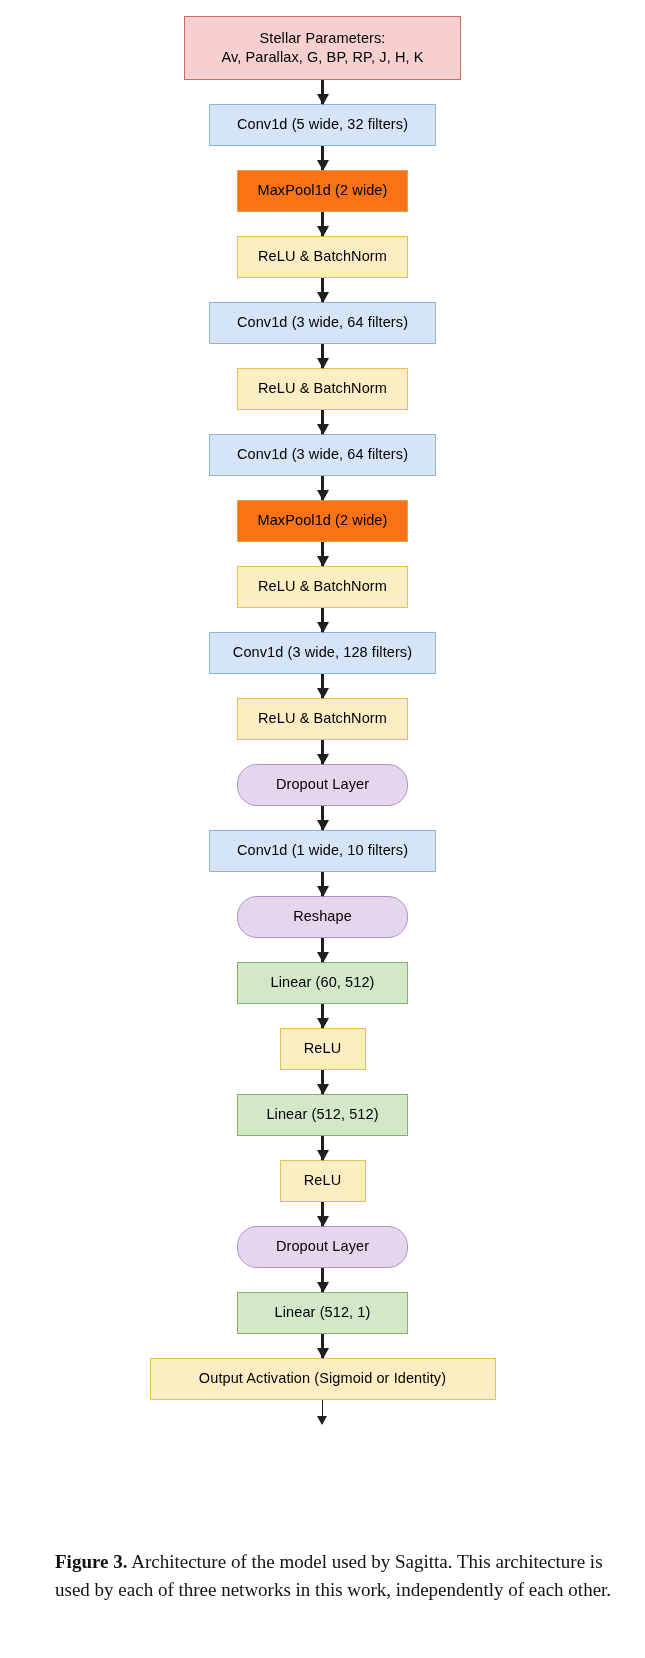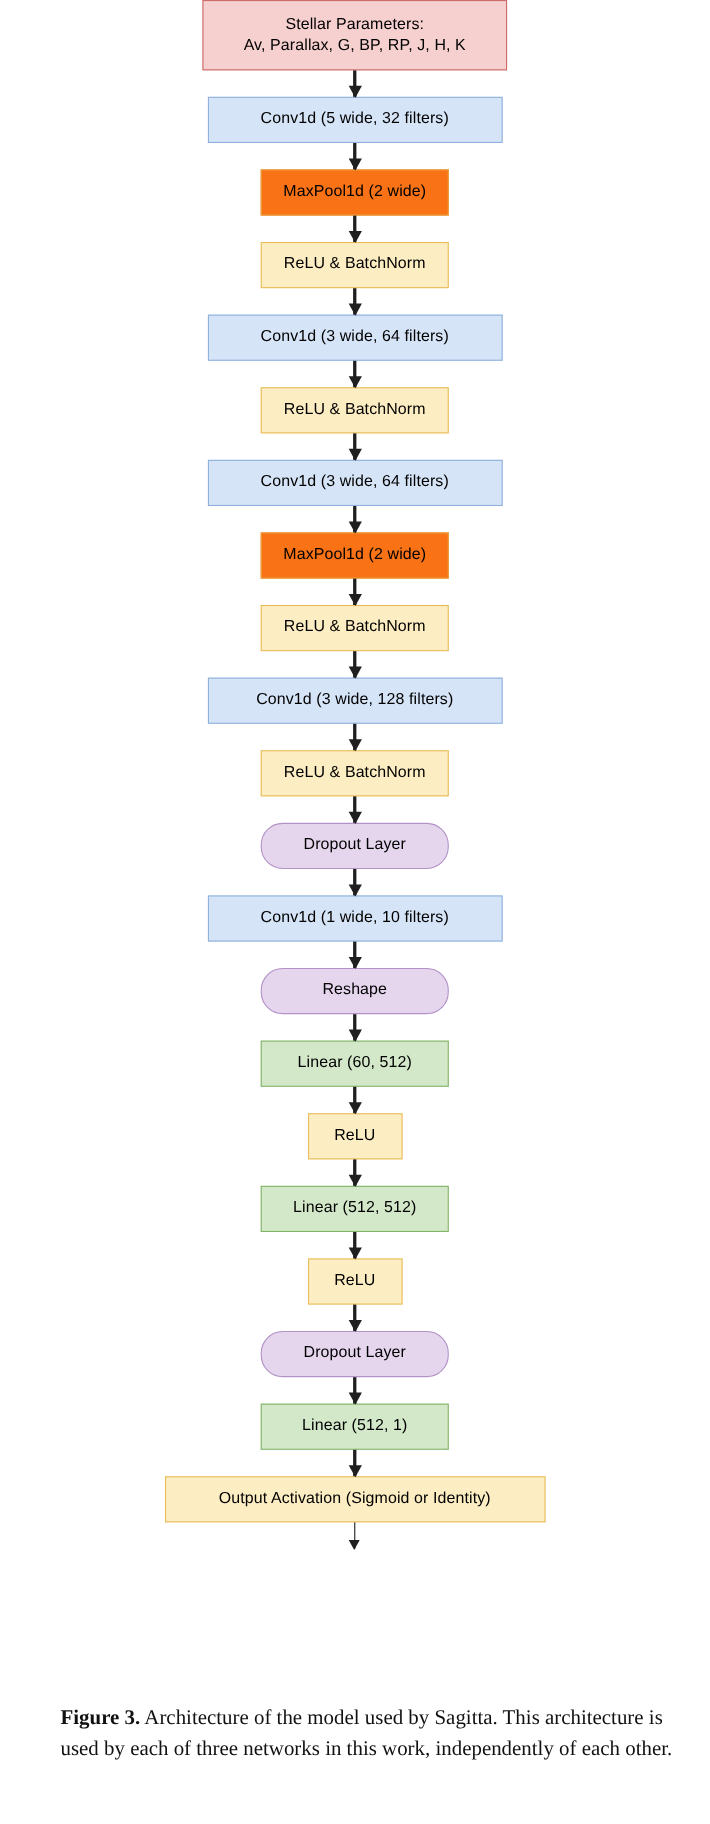--- a/index.html
+++ b/index.html
@@ -80,21 +80,21 @@
   
   .c-pink   { background: #f6cfcf; border-color: #cc6a6a; }
   .c-blue   { background: #d6e4f7; border-color: #8fb1dd; }
   .c-orange { background: #f97316; border-color: #e8a13c; }
   .c-yellow { background: #fdedc2; border-color: #e8bd5a; }
   .c-purple { background: #e5d6ee; border-color: #b292c7; border-radius: 20px; }
   .c-green  { background: #d3e8c9; border-color: #82b468; }
 
   
   .w-input  { width: 277px; }
-  .w-conv   { width: 268px; }
+  .w-conv   { width: 227px; }
   .w-mid    { width: 171px; }
   .w-relu   { width: 86px;  }
   .w-wide   { width: 346px; }
 
   
   .h-two { height: 64px; }
   .h-one { height: 42px; }
 
   
   #caption {
@@ -113,21 +113,21 @@
     font-weight: bold;
   }
 </style>
 </head>
 <body>
 
 <div id="figure-root">
 
   <div id="flow">
 
-    <div class="node c-pink w-input h-two" style="margin-top:0;">
+    <div class="node c-pink w-input h-two" style="margin-top:16px;">
       <span class="line1">Stellar Parameters:</span>
       <span class="line2">Av, Parallax, G, BP, RP, J, H, K</span>
     </div>
     <div class="arrow" style="height:24px;"></div>
 
     <div class="node c-blue w-conv h-one">
       <span>Conv1d (5 wide, 32 filters)</span>
     </div>
     <div class="arrow" style="height:24px;"></div>
 

